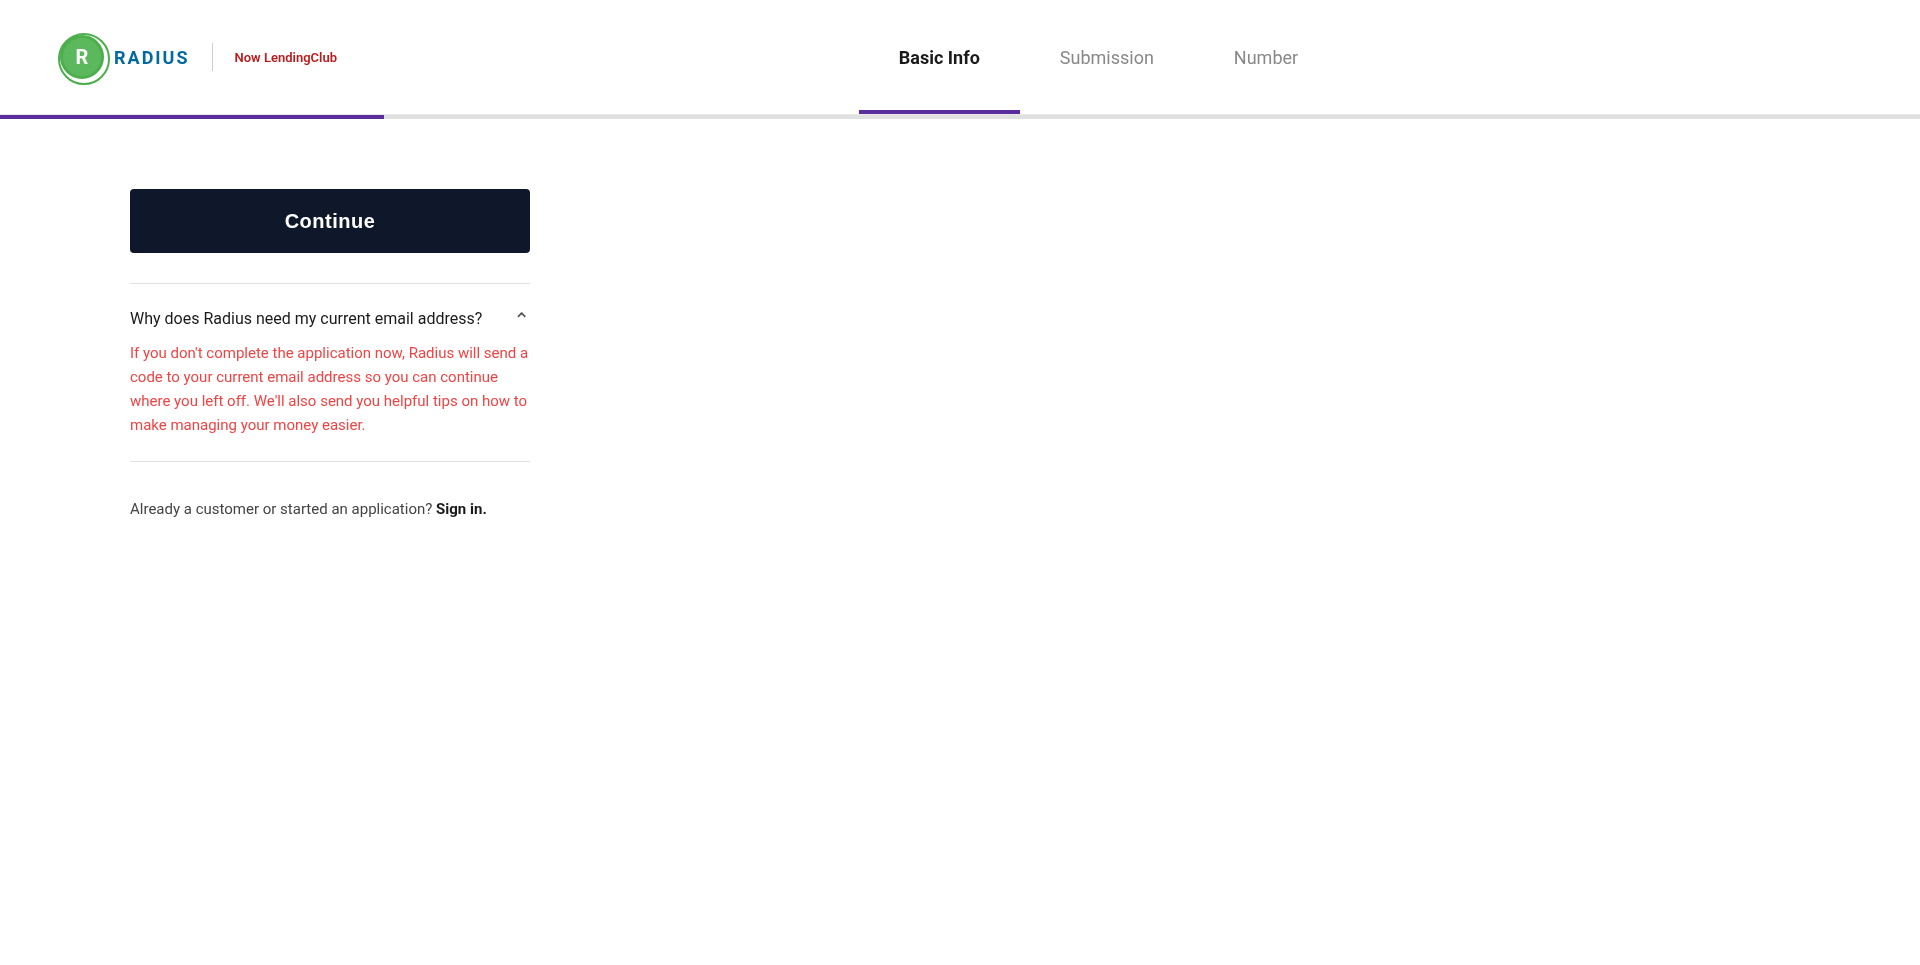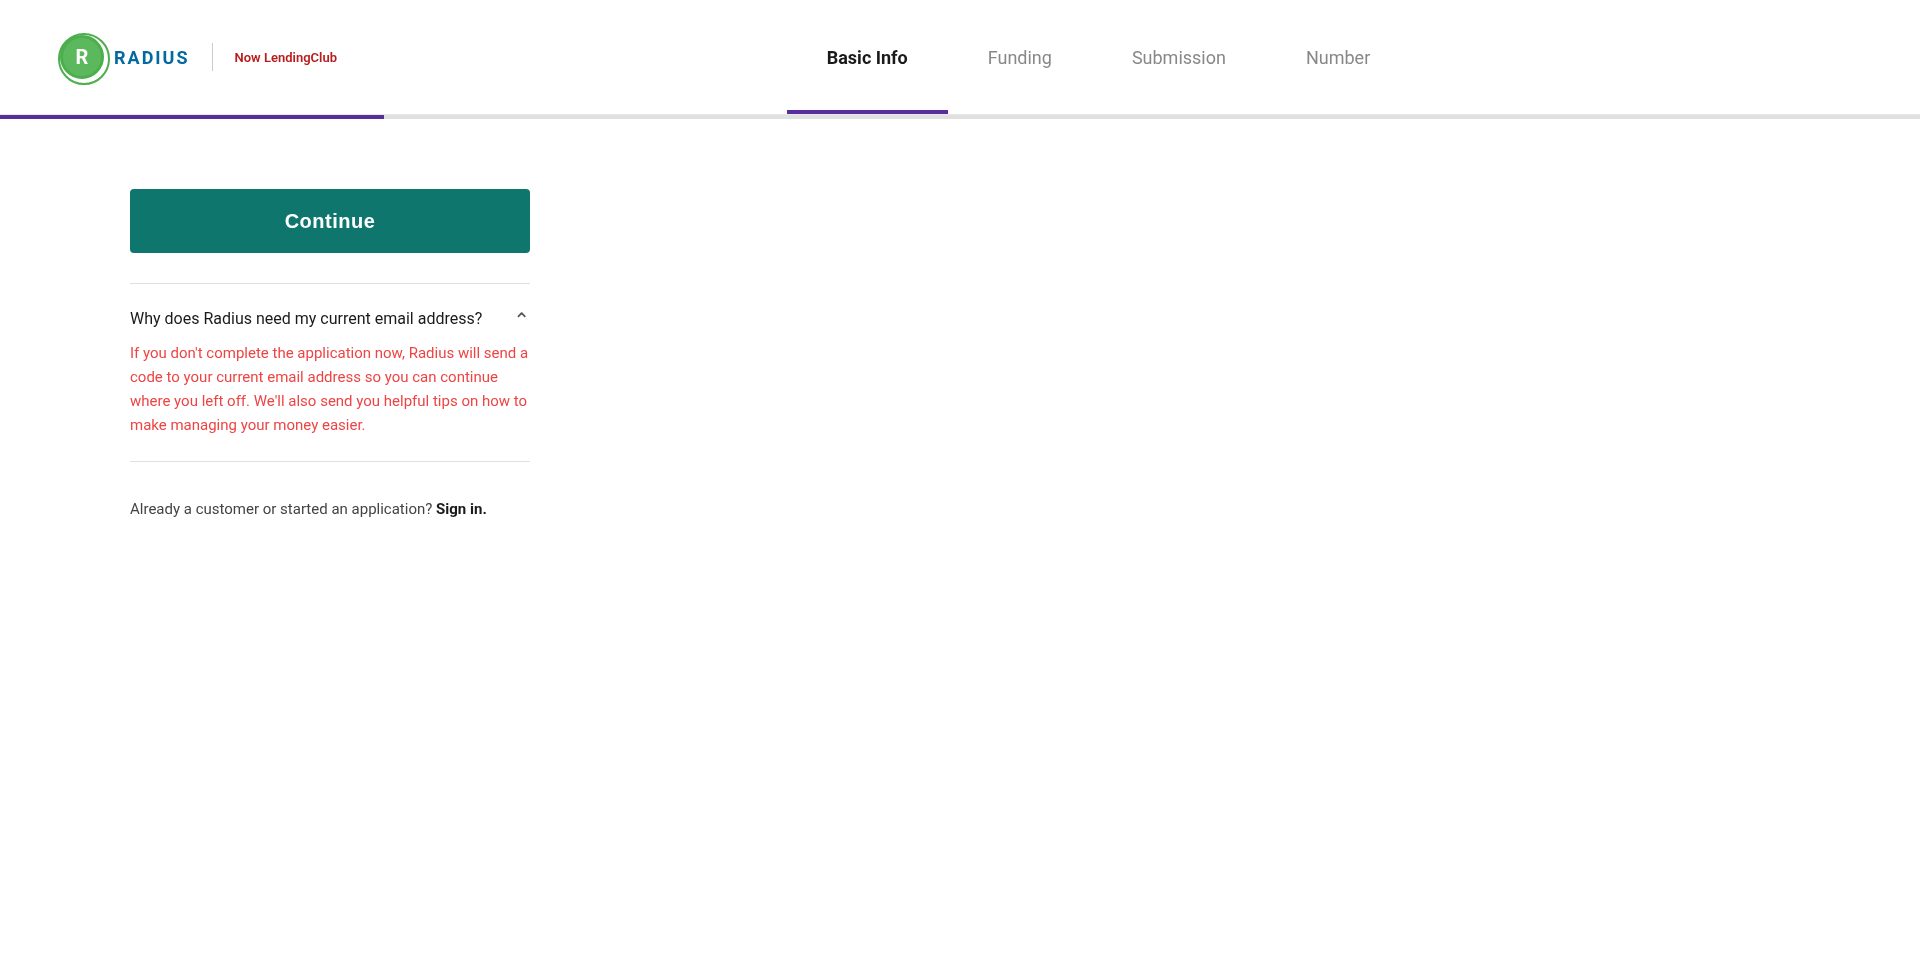--- a/index.html
+++ b/index.html
@@ -222,21 +222,21 @@
     
     .right-panel {
       width: 400px;
       flex-shrink: 0;
       padding-top: 10px;
     }
 
     .continue-btn {
       width: 100%;
       height: 64px;
-      background: #0f766e;
+      background: #0f172a;
       color: #fff;
       border: none;
       border-radius: 4px;
       font-size: 20px;
       font-weight: 600;
       cursor: pointer;
       margin-bottom: 30px;
       letter-spacing: 0.5px;
     }
 
@@ -304,24 +304,20 @@
       <span>Now</span>&nbsp;<span>LendingClub</span>
     </span>
   </div>
 
   <nav class="steps-nav">
     <div class="step-item active">
       <span class="step-label">Basic Info</span>
       <div class="step-underline"></div>
     </div>
     <div class="step-item">
-      <span class="step-label">Funding</span>
-      <div class="step-underline"></div>
-    </div>
-    <div class="step-item">
       <span class="step-label">Submission</span>
       <div class="step-underline"></div>
     </div>
     <div class="step-item">
       <span class="step-label">Number</span>
       <div class="step-underline"></div>
     </div>
   </nav>
 </header>
 

